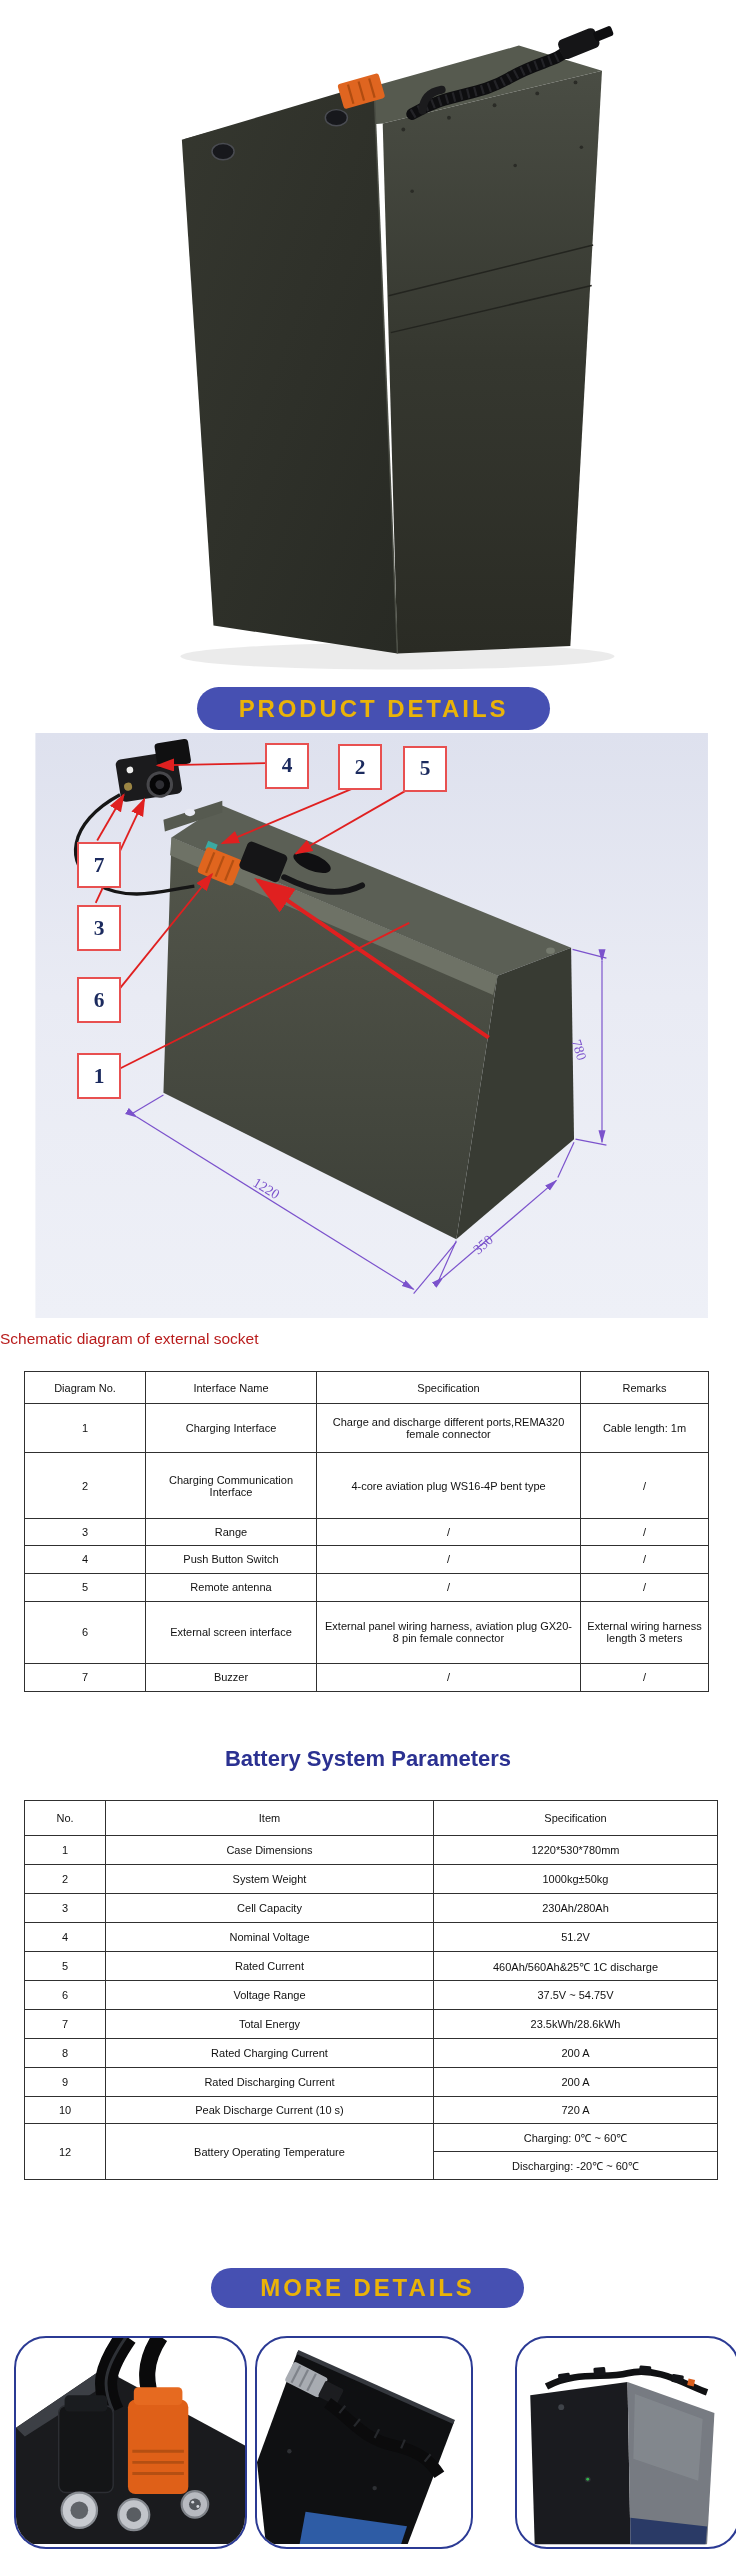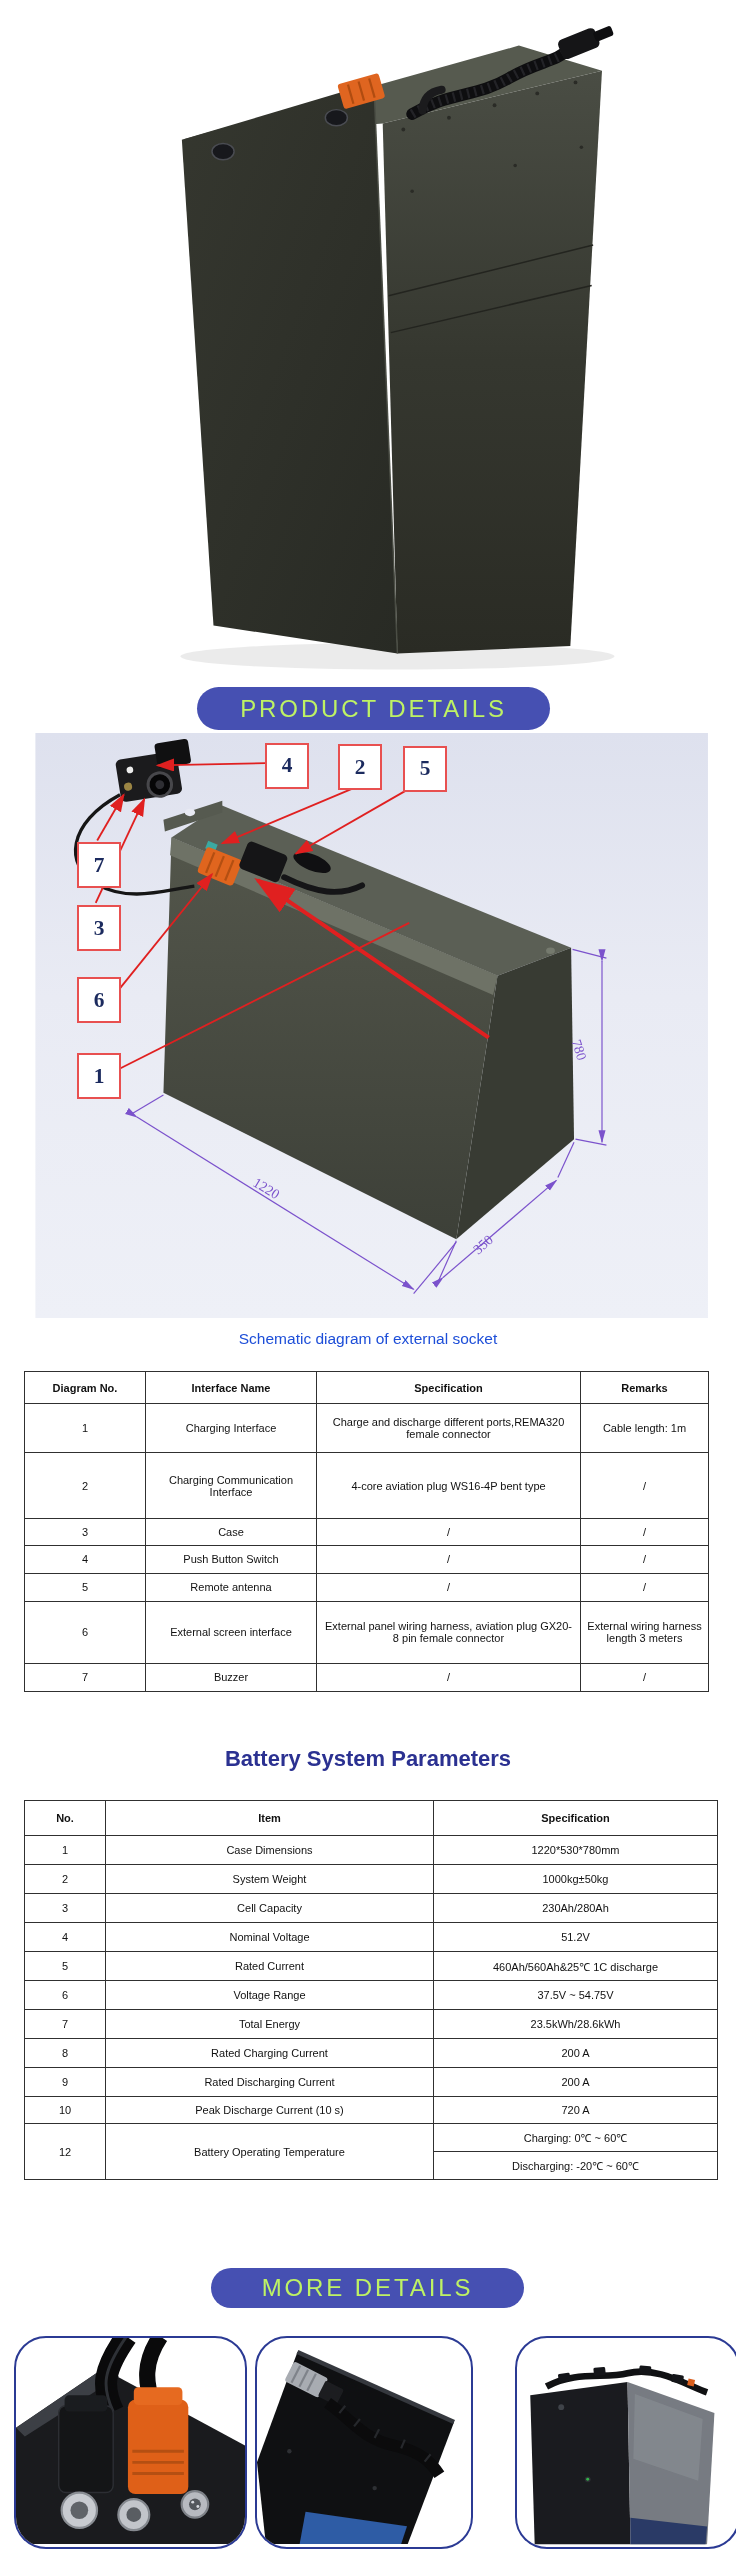--- a/index.html
+++ b/index.html
@@ -4,51 +4,51 @@
 <style>
   html,body{margin:0;padding:0;background:#ffffff;}
   .page{position:relative;width:736px;height:2576px;background:#fff;overflow:hidden;
         font-family:"Liberation Sans",sans-serif;color:#111;}
 
   
   .hero{position:absolute;left:0;top:0;width:736px;height:688px;}
   .hero svg{display:block;width:736px;height:688px;}
 
   
-  .pill{position:absolute;background:#4650b2;border-radius:44px;color:#bef264;
+  .pill{position:absolute;background:#4650b2;border-radius:44px;color:#eab308;
         display:flex;align-items:center;justify-content:center;
-        letter-spacing:2.9px;font-size:24px;font-weight:400;}
+        letter-spacing:2.9px;font-size:24px;font-weight:700;}
   .pill-product{left:197px;top:687px;width:353px;height:43px;}
   .pill-more{left:211px;top:2268px;width:313px;height:40px;}
 
   
   .diagram{position:absolute;left:0;top:733px;width:736px;height:585px;}
   .diagram svg{position:absolute;left:0;top:0;width:736px;height:585px;}
   .callout{position:absolute;width:40px;height:42px;background:#fff;border:2.2px solid #e85050;
            display:flex;align-items:center;justify-content:center;
            font-family:"Liberation Serif",serif;font-weight:700;font-size:21.4px;color:#1b2a5e;}
   .c4{left:265px;top:9.6px;} .c2{left:338px;top:11px;} .c5{left:403px;top:12.5px;}
   .c7{left:77px;top:109px;} .c3{left:77px;top:172px;} .c6{left:77px;top:244px;}
   .c1{left:77px;top:320px;}
   .dim{position:absolute;color:#7b52cc;font-family:"Liberation Serif",serif;font-size:14px;}
   .dim-length{left:252px;top:448px;transform:rotate(31deg);}
   .dim-depth{left:473px;top:504px;transform:rotate(-41deg);}
   .dim-height{left:568px;top:309px;transform:rotate(73deg);}
 
   
-  .caption{position:absolute;left:0;top:1330px;width:736px;text-align:center;margin:0;
-           font-size:15.5px;font-weight:400;color:#1d4ed8;}
+  .caption{position:absolute;left:0;top:1330px;width:736px;margin:0;
+           font-size:15.5px;font-weight:400;color:#b91c1c;}
   .params-title{position:absolute;left:0;top:1746px;width:736px;text-align:center;margin:0;
            font-size:22px;font-weight:700;color:#2b3191;}
 
   
   table{position:absolute;border-collapse:collapse;table-layout:fixed;background:#fff;
         font-size:11px;color:#111;text-align:center;border:1.5px solid #1e1e1e;}
   th,td{border:1.2px solid #303030;padding:1.5px 5.9px;vertical-align:middle;font-weight:400;}
-  th{font-weight:700;}
+  th{font-weight:400;}
   .t1{left:24px;top:1371px;width:683px;}
   .t2{left:24px;top:1800px;width:693px;border-radius:27px;}
   td.split{padding:0;}
   .sub{height:27px;display:flex;align-items:center;justify-content:center;}
   .sub2{border-top:1.2px solid #303030;}
 
   
   .card{position:absolute;top:2336px;height:209px;border:2.9px solid #2b3a94;border-radius:32px;
         overflow:hidden;background:#fff;}
   .card svg{display:block;width:100%;height:100%;}
@@ -231,21 +231,21 @@
       <td>Cable length: 1m</td>
     </tr>
     <tr style="height:66px">
       <td>2</td>
       <td>Charging Communication Interface</td>
       <td>4-core aviation plug WS16-4P bent type</td>
       <td>/</td>
     </tr>
     <tr style="height:26.5px">
       <td>3</td>
-      <td>Case</td>
+      <td>Range</td>
       <td>/</td>
       <td>/</td>
     </tr>
     <tr style="height:28px">
       <td>4</td>
       <td>Push Button Switch</td>
       <td>/</td>
       <td>/</td>
     </tr>
     <tr style="height:28px">

